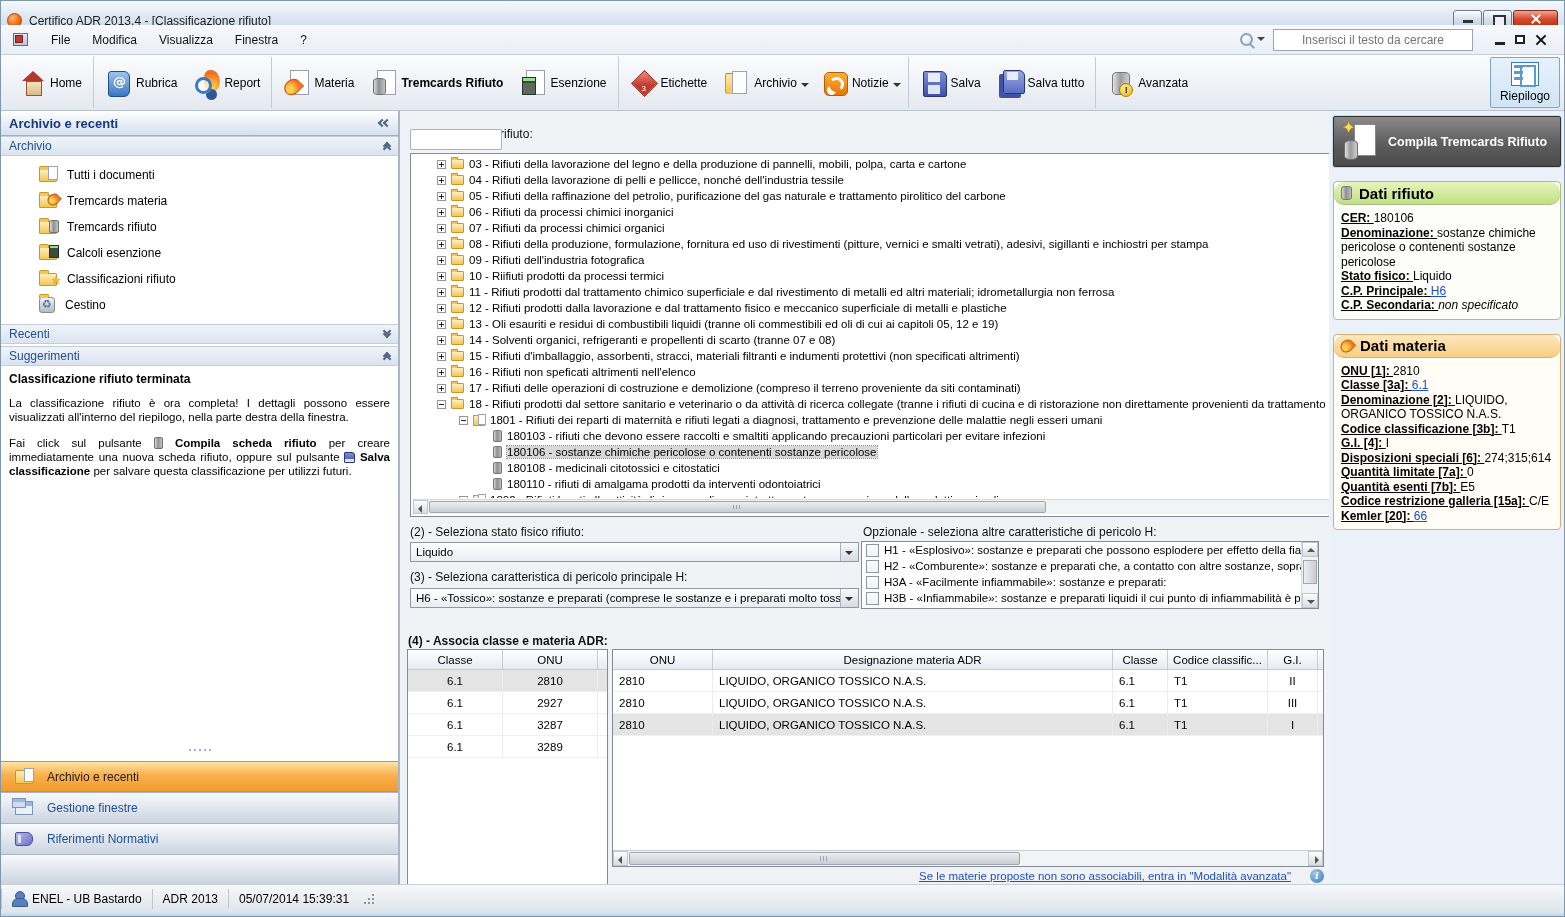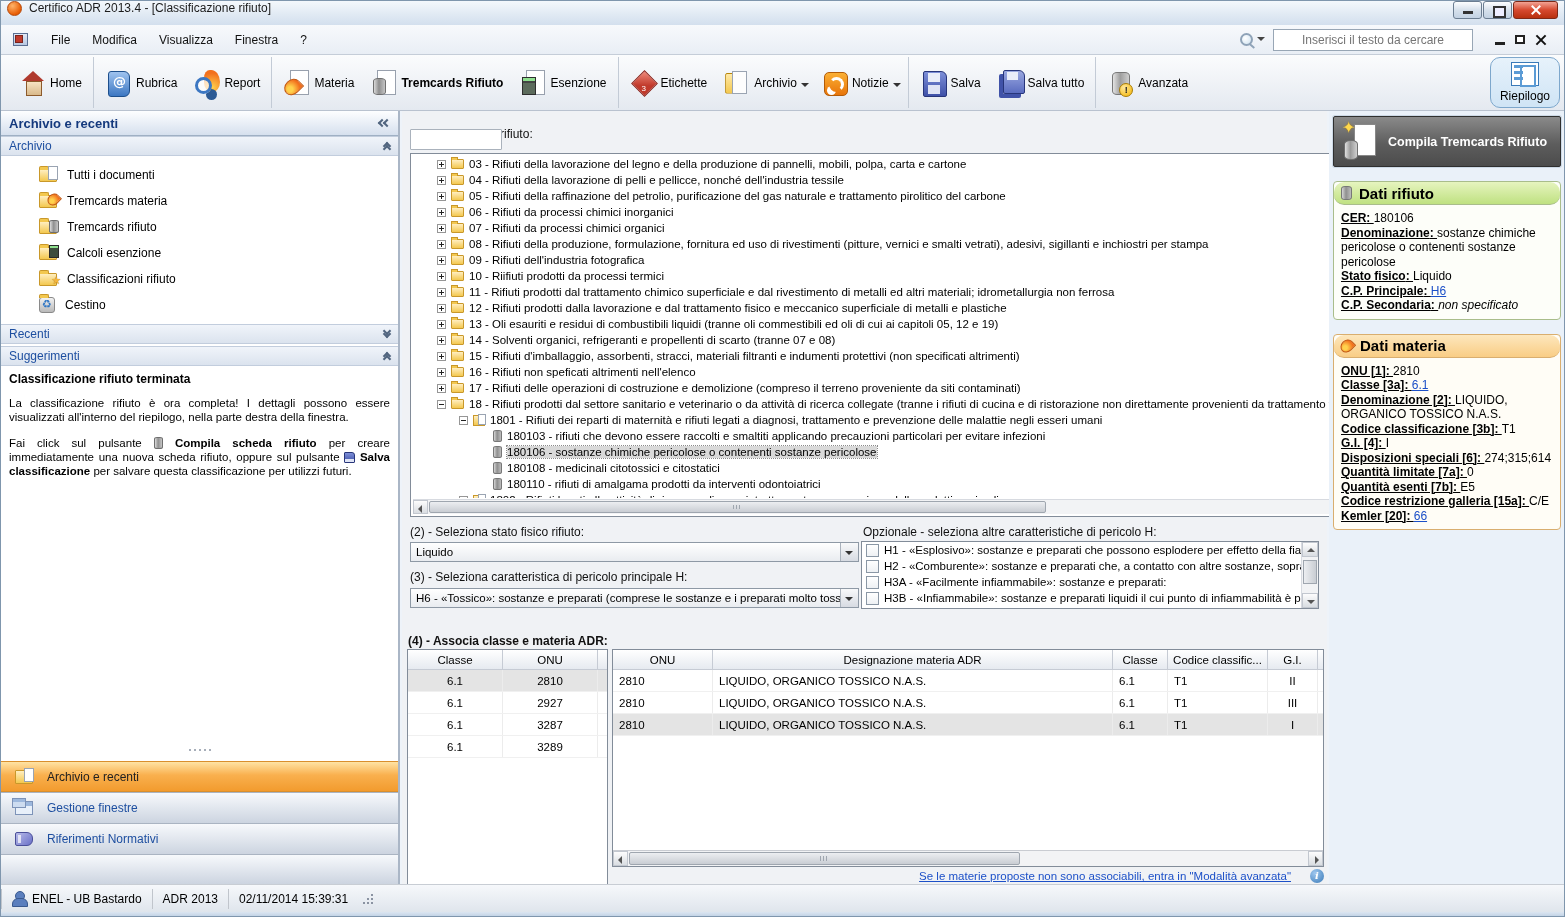--- a/index.html
+++ b/index.html
@@ -4,21 +4,21 @@
 <style>
   html,body{margin:0;padding:0;background:#9fb4ca;}
   *{box-sizing:border-box;}
   .window{position:relative;width:1565px;height:917px;background:#eef3f9;
     font-family:"Liberation Sans",sans-serif;font-size:12px;color:#000;
     border:1px solid #7f96ad;overflow:hidden;}
 
   
   .titlebar{position:absolute;left:0;top:0;right:0;height:28px;
     background:linear-gradient(#f4f8fc,#dde7f2 60%,#cfdcec);border-bottom:1px solid #a9b9cc;
-    display:flex;align-items:flex-start;padding:0 6px;}
+    display:flex;align-items:flex-end;padding:0 6px;}
   .app-logo{width:15px;height:15px;border-radius:50%;
     background:radial-gradient(circle at 35% 30%,#ffb46a,#e85d04 70%);border:1px solid #b54708;margin-right:7px;}
   .title-text{font-size:12px;color:#1c1c1c;}
   .win-btns{margin-left:auto;display:flex;gap:1px;}
   .wbtn{width:29px;height:18px;border:1px solid #6b7d91;border-radius:3px;
     background:linear-gradient(#fdfeff,#d7e1ec 50%,#c3d2e3);position:relative;}
   .wbtn.close{width:45px;background:linear-gradient(#f2a394,#d6492f 50%,#b8300f);border-color:#7e2817;}
   .wbtn.min::after{content:"";position:absolute;left:9px;bottom:4px;width:10px;height:3px;background:#333;}
   .wbtn.rest::after{content:"";position:absolute;left:9px;top:4px;width:9px;height:8px;border:2px solid #333;background:#eef;}
   .wbtn.close::before,.wbtn.close::after{content:"";position:absolute;left:50%;top:50%;width:12px;height:2px;background:#fff;}
@@ -80,21 +80,21 @@
   .i-notizie::before{content:"";position:absolute;left:3px;top:3px;width:22px;height:22px;border-radius:5px;background:linear-gradient(#fbb034,#e8750a);border:1px solid #b35c08;}
   .i-notizie::after{content:"";position:absolute;left:8px;top:8px;width:9px;height:9px;border:3px solid #fff;border-left-color:transparent;border-bottom-color:transparent;border-radius:50%;box-shadow:-5px 6px 0 -3px #fff;}
   .i-salva::before{content:"";position:absolute;left:3px;top:2px;width:22px;height:24px;background:linear-gradient(#7d8fd8,#3f51a8);border:1px solid #27357a;border-radius:2px 6px 2px 2px;}
   .i-salva::after{content:"";position:absolute;left:8px;top:4px;width:12px;height:9px;background:#e8ecf8;box-shadow:0 12px 0 0 #dfe4f5;}
   .i-salvatutto::before{content:"";position:absolute;left:6px;top:1px;width:20px;height:22px;background:linear-gradient(#9aa8e0,#5a6cc0);border:1px solid #27357a;border-radius:2px 6px 2px 2px;box-shadow:-4px 4px 0 0 #4052a8;}
   .i-salvatutto::after{content:"";position:absolute;left:10px;top:3px;width:11px;height:8px;background:#e8ecf8;}
   .i-avanzata::before{content:"";position:absolute;left:5px;top:3px;width:16px;height:21px;border-radius:5px/4px;background:linear-gradient(90deg,#e3e3e3,#9e9e9e 45%,#cfcfcf);border:1px solid #787878;}
   .i-avanzata::after{content:"!";position:absolute;right:2px;bottom:0;width:12px;height:12px;border-radius:50%;background:radial-gradient(circle at 35% 30%,#ffe79a,#f4b400);border:1px solid #a97c04;color:#222;font-weight:bold;font-size:9px;text-align:center;line-height:12px;}
   .tb-right{margin-left:auto;display:flex;align-items:stretch;}
   .riepilogo-btn{display:flex;flex-direction:column;align-items:center;justify-content:center;gap:3px;
-    padding:3px 9px;background:linear-gradient(#e7f2fb,#cfe4f5);border:1px solid #7da7cc;border-radius:10px;}
+    padding:3px 9px;background:linear-gradient(#e7f2fb,#cfe4f5);border:1px solid #7da7cc;border-radius:2px;}
   .i-riepilogo{width:28px;height:24px;background:#fff;border:1px solid #3a7ab8;position:relative;}
   .i-riepilogo::before{content:"";position:absolute;left:2px;top:2px;width:9px;height:18px;
     background:repeating-linear-gradient(#5b9bd5 0 3px,#fff 3px 6px);}
   .i-riepilogo::after{content:"";position:absolute;right:2px;top:2px;width:12px;height:18px;border:2px solid #5b9bd5;}
 
   
   .sidebar{position:absolute;left:0;top:110px;width:399px;bottom:32px;background:#fff;border-right:2px solid #aab6c6;}
   .sb-title{height:25px;background:linear-gradient(#fdfeff,#d6e0ee);border-bottom:1px solid #9fb0c4;
     display:flex;align-items:center;padding:0 8px;font-weight:bold;font-size:13px;color:#14397d;}
   .chev2{margin-left:auto;display:flex;flex-direction:row;gap:2px;}
@@ -801,19 +801,19 @@
 
   <div class="statusbar">
     <div class="st-cell">
       <span class="st-user-ic"></span>
       <span>ENEL - UB Bastardo</span>
     </div>
     <div class="st-cell">
       <span>ADR 2013</span>
     </div>
     <div class="st-cell">
-      <span>02/11/2014 15:39:31</span>
+      <span>05/07/2014 15:39:31</span>
     </div>
     <div class="grip"></div>
   </div>
   <div class="frame-bottom"></div>
 
 </div>
 
 </body></html>

